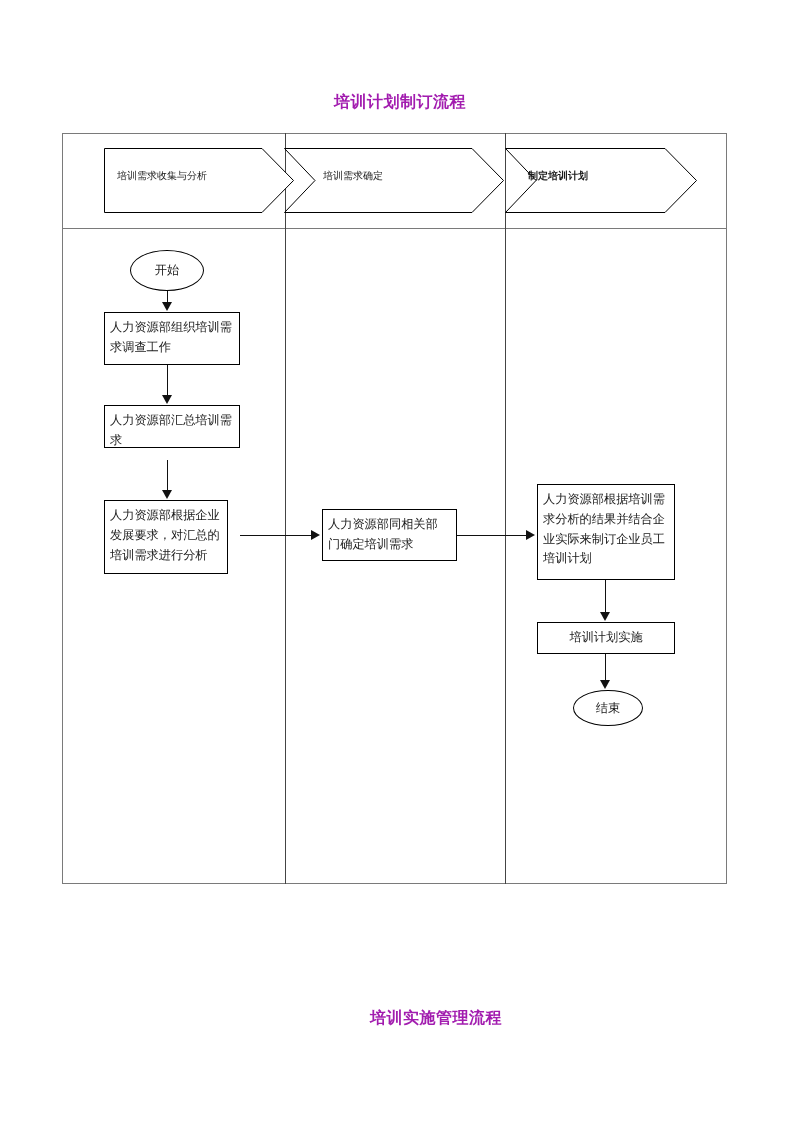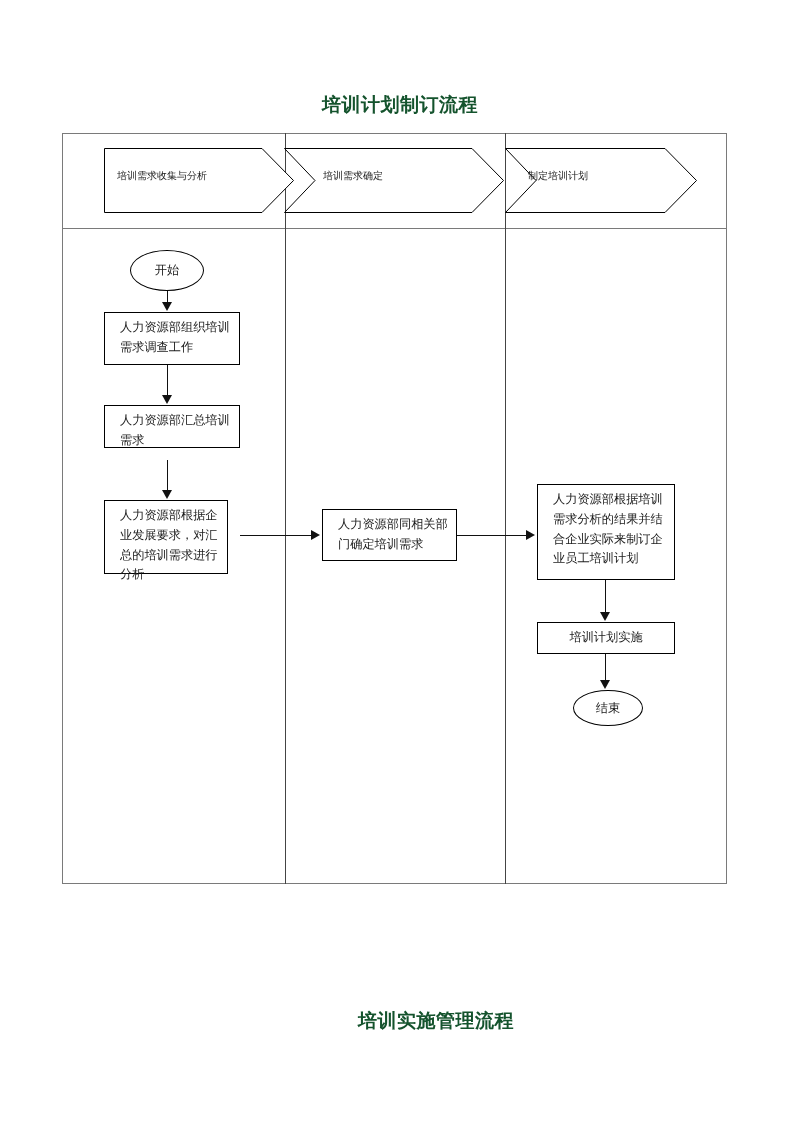--- a/index.html
+++ b/index.html
@@ -21,23 +21,23 @@
     width: 800px;
     height: 1132px;
   }
   .title {
     position: absolute;
     left: 0;
     width: 800px;
     text-align: center;
     font-family: "DejaVu Sans", "Liberation Sans", sans-serif;
     font-weight: bold;
-    font-size: 19px;
+    font-size: 16px;
     letter-spacing: 0.5px;
-    color: #14532d;
+    color: #a21caf;
   }
   #title-top { top: 92px; }
   #title-bottom { top: 1008px; padding-left: 36px; }
 
   
   .frame {
     position: absolute;
     left: 62px;
     top: 133px;
     width: 665px;
@@ -76,32 +76,32 @@
     top: 169px;
     font-size: 10px;
     white-space: nowrap;
     color: #1a1a1a;
   }
   #chevron-1 { left: 104px; width: 190px; }
   #chevron-2 { left: 284px; width: 220px; }
   #chevron-3 { left: 505px; width: 192px; }
   #chev-label-1 { left: 117px; }
   #chev-label-2 { left: 323px; }
-  #chev-label-3 { left: 528px; }
+  #chev-label-3 { left: 528px; font-weight: bold; }
 
   
   .node {
     position: absolute;
     box-sizing: border-box;
     border: 1px solid #000000;
     background: #ffffff;
     font-size: 12.2px;
     line-height: 1.62;
     color: #1a1a1a;
-    padding: 5px 7px 4px 15px;
+    padding: 5px 7px 4px 5px;
   }
   .node.centered {
     display: flex;
     align-items: center;
     justify-content: center;
     padding: 11px;
   }
   .oval {
     position: absolute;
     box-sizing: border-box;

